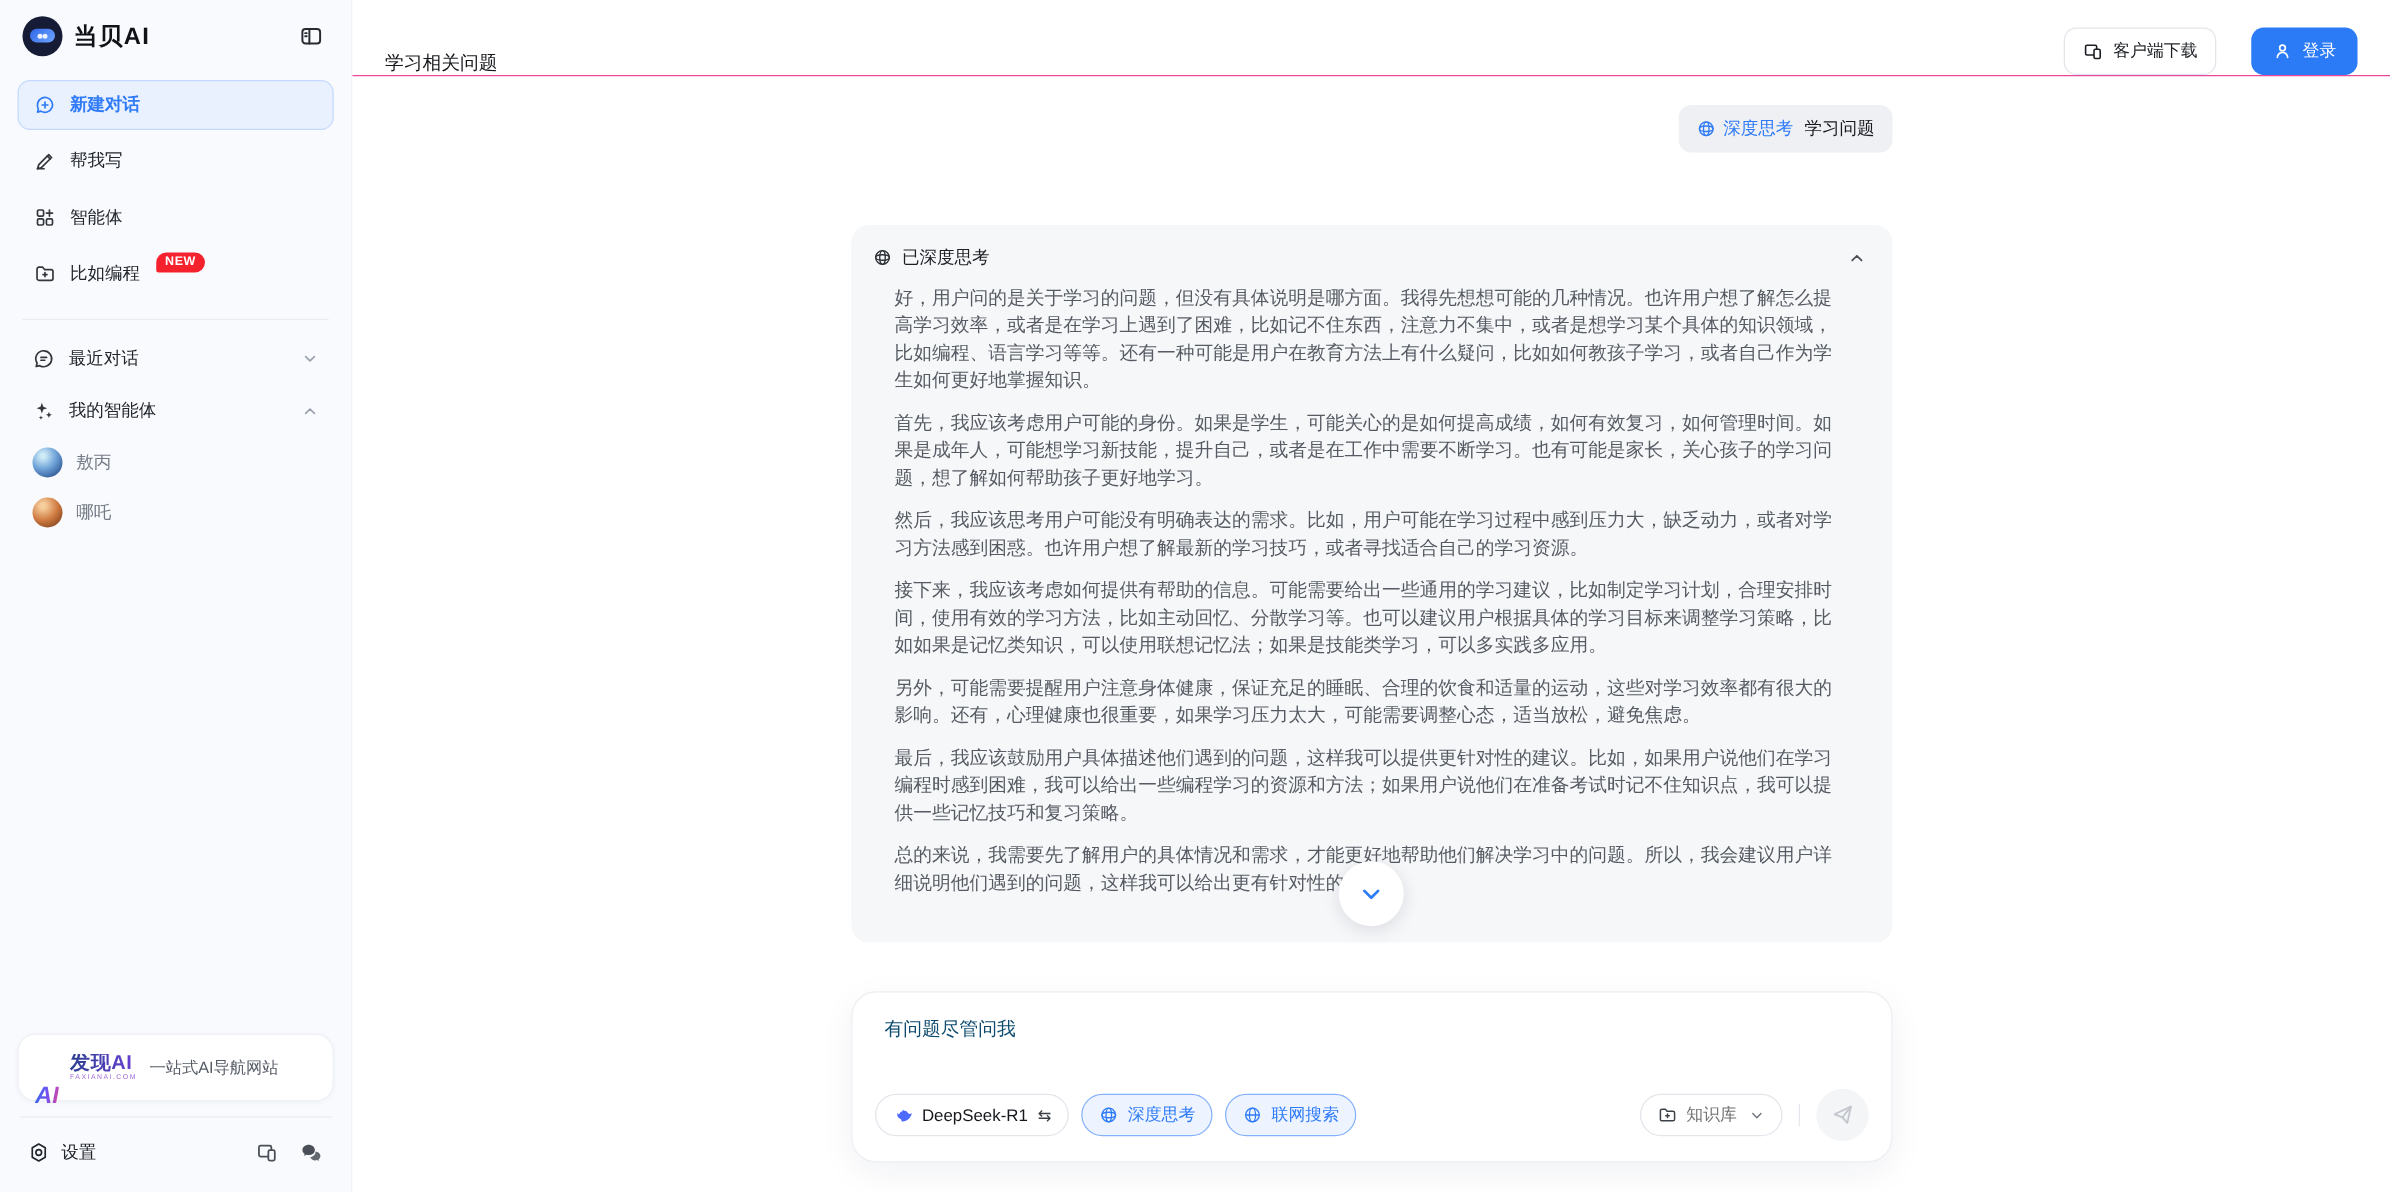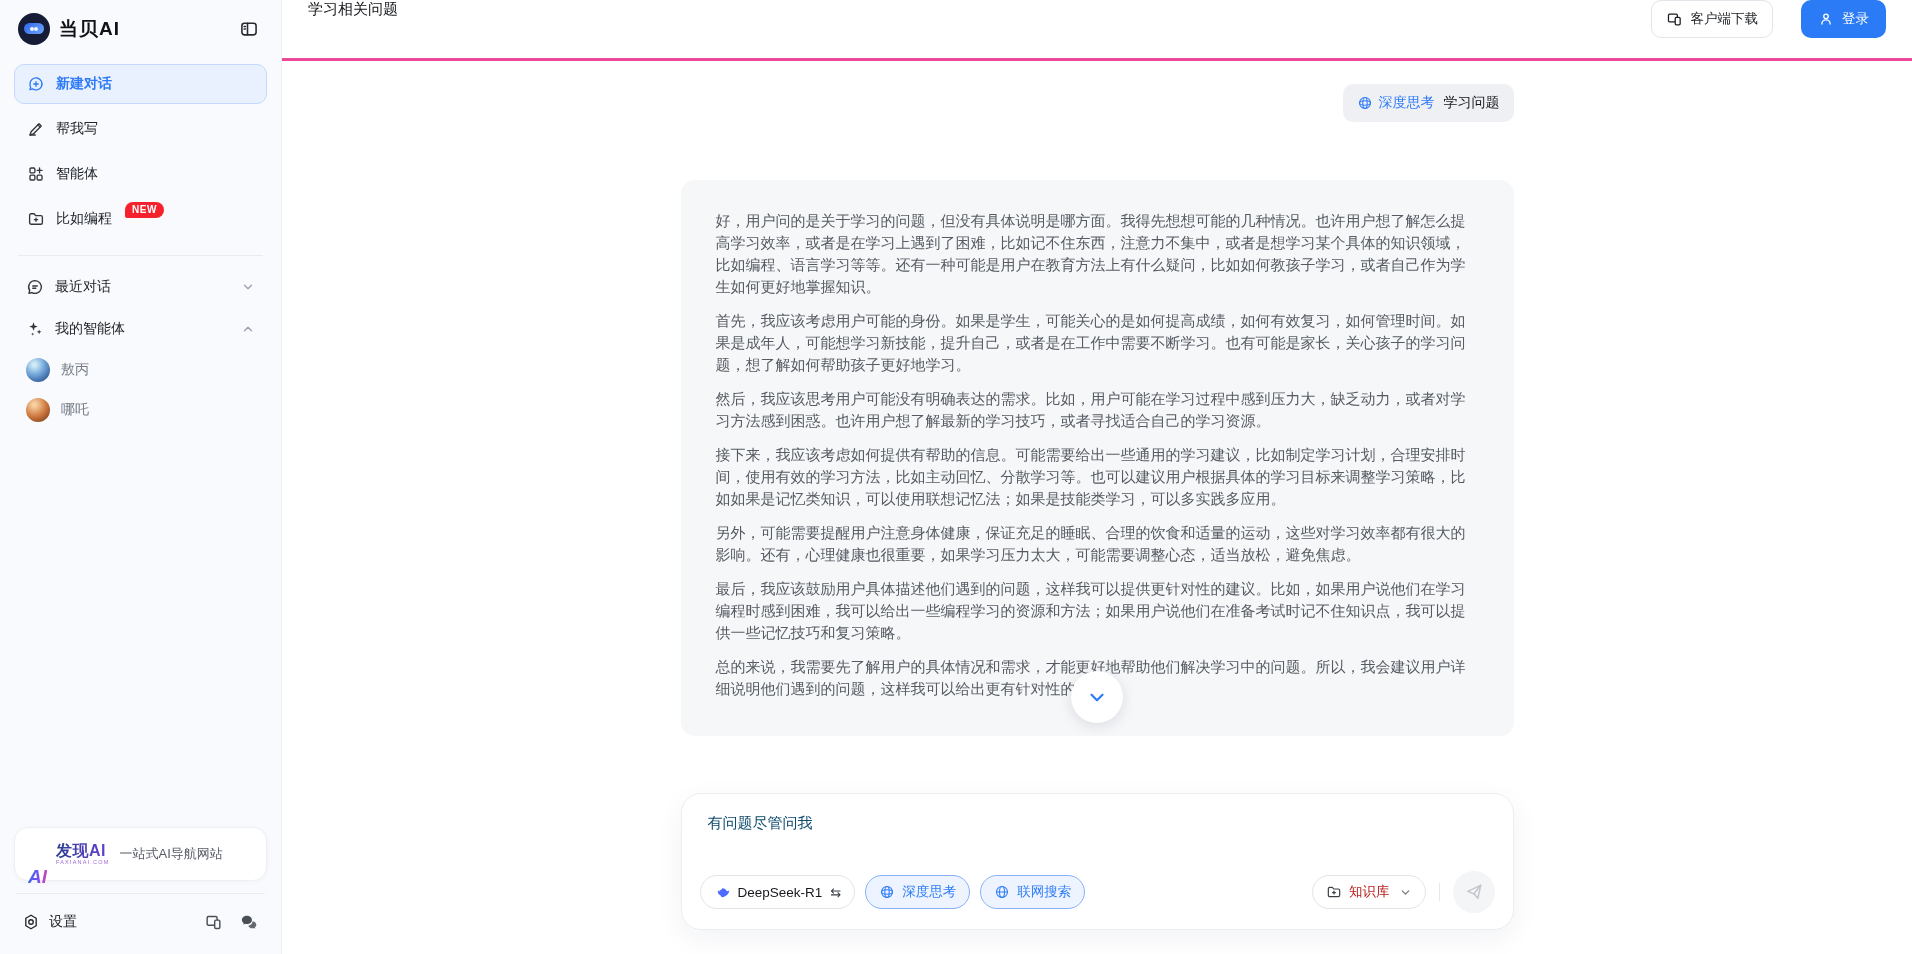--- a/index.html
+++ b/index.html
@@ -78,21 +78,21 @@
   }
   .promo-domain { font-size:5.5px; color:#a06bd8; letter-spacing:1.2px; }
   .promo-text { font-size:13px; color:#565c66; margin-left:1px; white-space:nowrap; }
   .sb-bottom-divider { height:1px; background:#e8ebf1; margin:12px 2px 6px; }
   .settings-row { display:flex; align-items:center; gap:9px; height:44px; padding:0 8px; font-size:14px; color:#22262c; }
   .settings-row .left { display:flex; align-items:center; gap:9px; cursor:pointer; }
   .settings-row .right { margin-left:auto; display:flex; align-items:center; gap:16px; color:#4a4f57; }
 
   
   main { flex:1; min-width:0; display:flex; flex-direction:column; background:#fff; }
-  .main-header { height:61px; flex:0 0 61px; border-bottom:3px solid #ec4899; display:flex; align-items:flex-start; padding:0 26px; }
+  .main-header { height:61px; flex:0 0 61px; border-bottom:1px solid #ec4899; display:flex; align-items:flex-end; padding:0 26px; }
   .page-title { font-size:15px; font-weight:500; color:#14161a; }
   .header-actions { margin-left:auto; display:flex; align-items:center; gap:28px; }
   .btn-outline {
     height:38px; border:1px solid #e2e5ea; border-radius:10px; background:#fff;
     display:flex; align-items:center; gap:8px; padding:0 14px; font-size:13.5px; color:#1a1d22; cursor:pointer;
   }
   .btn-primary {
     height:38px; border:none; border-radius:10px; background:#2b7bf6; color:#ffffff;
     display:flex; align-items:center; gap:8px; padding:0 17px; font-size:13.5px; cursor:pointer;
   }
@@ -130,21 +130,21 @@
   .composer-row { margin-top:auto; display:flex; align-items:center; gap:10px; }
   .pill {
     height:34px; border-radius:17px; border:1px solid #e2e5ea; background:#fff;
     display:flex; align-items:center; gap:7px; padding:0 13px; font-size:13.5px; color:#16181d; cursor:pointer;
   }
   .pill .ic { display:flex; }
   .pill.blue { border-color:#86b1f9; background:#edf4ff; color:#2f7bf7; }
   .pill.blue .ic { color:#2f7bf7; }
   .swap-glyph { font-size:13px; color:#3a3e45; margin-left:1px; }
   .right-group { margin-left:auto; display:flex; align-items:center; gap:13px; }
-  .kb-pill { color:#b91c1c; }
+  .kb-pill { color:#737373; }
   .kb-pill .ic { color:#3c4047; }
   .kb-pill .chev { display:flex; color:#6f757e; margin-left:2px; }
   .vr { width:1px; height:18px; background:#e4e7eb; }
   .send-btn {
     width:42px; height:42px; border-radius:50%; border:none; background:#f4f5f7;
     display:flex; align-items:center; justify-content:center; color:#c2c6cd; cursor:pointer;
   }
   svg { display:block; }
 </style>
 </head>
@@ -339,20 +339,35 @@
                     <ellipse cx="12" cy="12" rx="3.3" ry="8.2"></ellipse>
                   </svg>
               </span>
               <span>深度思考</span>
             </span>
             <span>学习问题</span>
           </div>
         </div>
 
         <section class="think-panel">
+          <div class="think-header">
+            <span class="ic">
+              <svg width="16" height="16" viewBox="0 0 24 24" fill="none" stroke="currentColor" stroke-width="1.6" stroke-linecap="round">
+                  <circle cx="12" cy="12" r="8.2"></circle>
+                  <ellipse cx="12" cy="12" rx="8.2" ry="3.3"></ellipse>
+                  <ellipse cx="12" cy="12" rx="3.3" ry="8.2"></ellipse>
+                </svg>
+            </span>
+            <span>已深度思考</span>
+            <span class="chev">
+              <svg width="15" height="15" viewBox="0 0 24 24" fill="none" stroke="currentColor" stroke-width="2.2" stroke-linecap="round" stroke-linejoin="round">
+                  <path d="M6 15l6-6 6 6"></path>
+                </svg>
+            </span>
+          </div>
           <div class="think-body">
             <p>好，用户问的是关于学习的问题，但没有具体说明是哪方面。我得先想想可能的几种情况。也许用户想了解怎么提高学习效率，或者是在学习上遇到了困难，比如记不住东西，注意力不集中，或者是想学习某个具体的知识领域，比如编程、语言学习等等。还有一种可能是用户在教育方法上有什么疑问，比如如何教孩子学习，或者自己作为学生如何更好地掌握知识。</p>
             <p>首先，我应该考虑用户可能的身份。如果是学生，可能关心的是如何提高成绩，如何有效复习，如何管理时间。如果是成年人，可能想学习新技能，提升自己，或者是在工作中需要不断学习。也有可能是家长，关心孩子的学习问题，想了解如何帮助孩子更好地学习。</p>
             <p>然后，我应该思考用户可能没有明确表达的需求。比如，用户可能在学习过程中感到压力大，缺乏动力，或者对学习方法感到困惑。也许用户想了解最新的学习技巧，或者寻找适合自己的学习资源。</p>
             <p>接下来，我应该考虑如何提供有帮助的信息。可能需要给出一些通用的学习建议，比如制定学习计划，合理安排时间，使用有效的学习方法，比如主动回忆、分散学习等。也可以建议用户根据具体的学习目标来调整学习策略，比如如果是记忆类知识，可以使用联想记忆法；如果是技能类学习，可以多实践多应用。</p>
             <p>另外，可能需要提醒用户注意身体健康，保证充足的睡眠、合理的饮食和适量的运动，这些对学习效率都有很大的影响。还有，心理健康也很重要，如果学习压力太大，可能需要调整心态，适当放松，避免焦虑。</p>
             <p>最后，我应该鼓励用户具体描述他们遇到的问题，这样我可以提供更针对性的建议。比如，如果用户说他们在学习编程时感到困难，我可以给出一些编程学习的资源和方法；如果用户说他们在准备考试时记不住知识点，我可以提供一些记忆技巧和复习策略。</p>
             <p>总的来说，我需要先了解用户的具体情况和需求，才能更好地帮助他们解决学习中的问题。所以，我会建议用户详细说明他们遇到的问题，这样我可以给出更有针对性的建议。</p>
           </div>
           <button class="scroll-down-btn">

